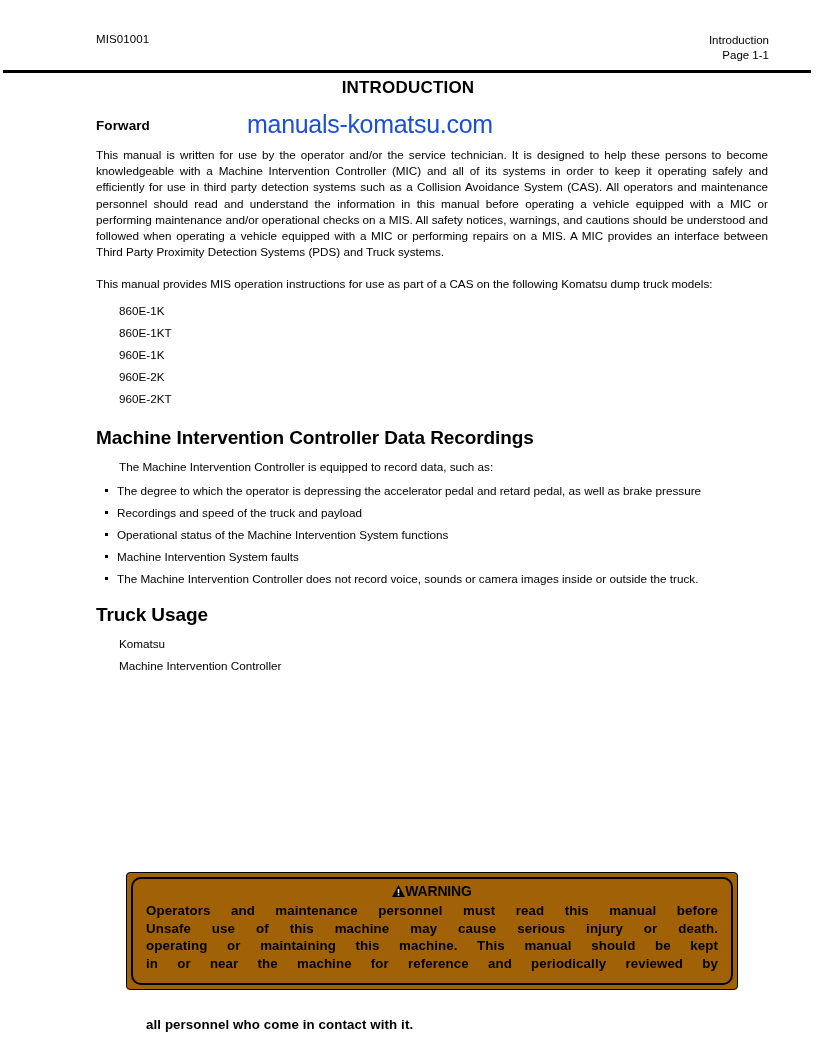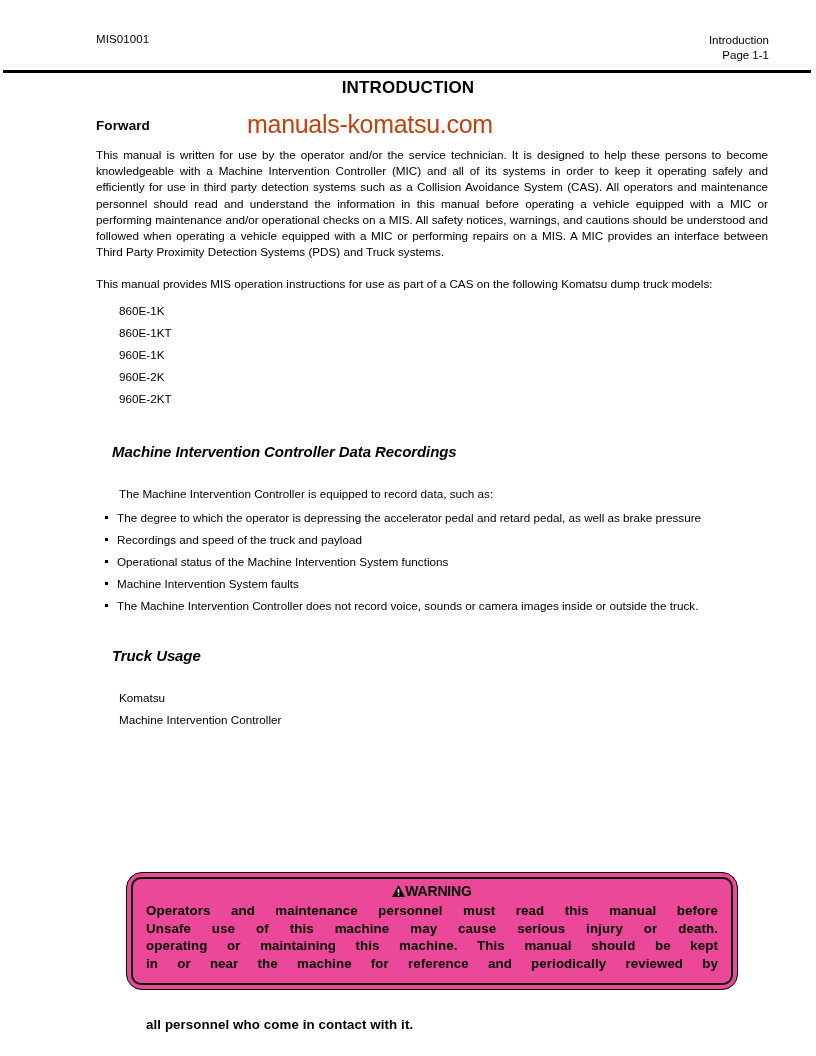--- a/index.html
+++ b/index.html
@@ -70,46 +70,45 @@
     letter-spacing: 0.2px;
   }
 
   
   .watermark {
     position: absolute;
     left: 247px;
     top: 110px;
     font-size: 25px;
     font-weight: normal;
-    color: #c2410c;
+    color: #1d4ed8;
     letter-spacing: -0.3px;
     white-space: nowrap;
   }
 
   
   .content {
     position: absolute;
     left: 96px;
     top: 118px;
     width: 672px;
   }
 
   h2.sub-head {
     margin: 0;
     font-size: 13.5px;
     font-weight: bold;
     letter-spacing: 0.1px;
   }
 
   h2.section-head {
-    margin: 16px;
-    font-size: 15px;
+    margin: 0;
+    font-size: 19px;
     font-weight: bold;
     letter-spacing: -0.1px;
-    font-style: italic;
   }
 
   p.body-text {
     margin: 0;
     font-size: 11.7px;
     line-height: 16.2px;
     text-align: justify;
     text-justify: inter-word;
   }
 
@@ -156,23 +155,23 @@
   .sp-20 { height: 20px; }
 
   
   .warning-outer {
     position: absolute;
     left: 126px;
     top: 872px;
     width: 612px;
     height: 118px;
     border: 1px solid #000000;
-    border-radius: 16px;
+    border-radius: 4px;
     box-sizing: border-box;
-    background: #ec4899;
+    background: #a16207;
   }
   .warning-inner {
     position: absolute;
     left: 4px;
     top: 4px;
     right: 4px;
     bottom: 4px;
     border: 2px solid #000000;
     border-radius: 10px;
     box-sizing: border-box;

